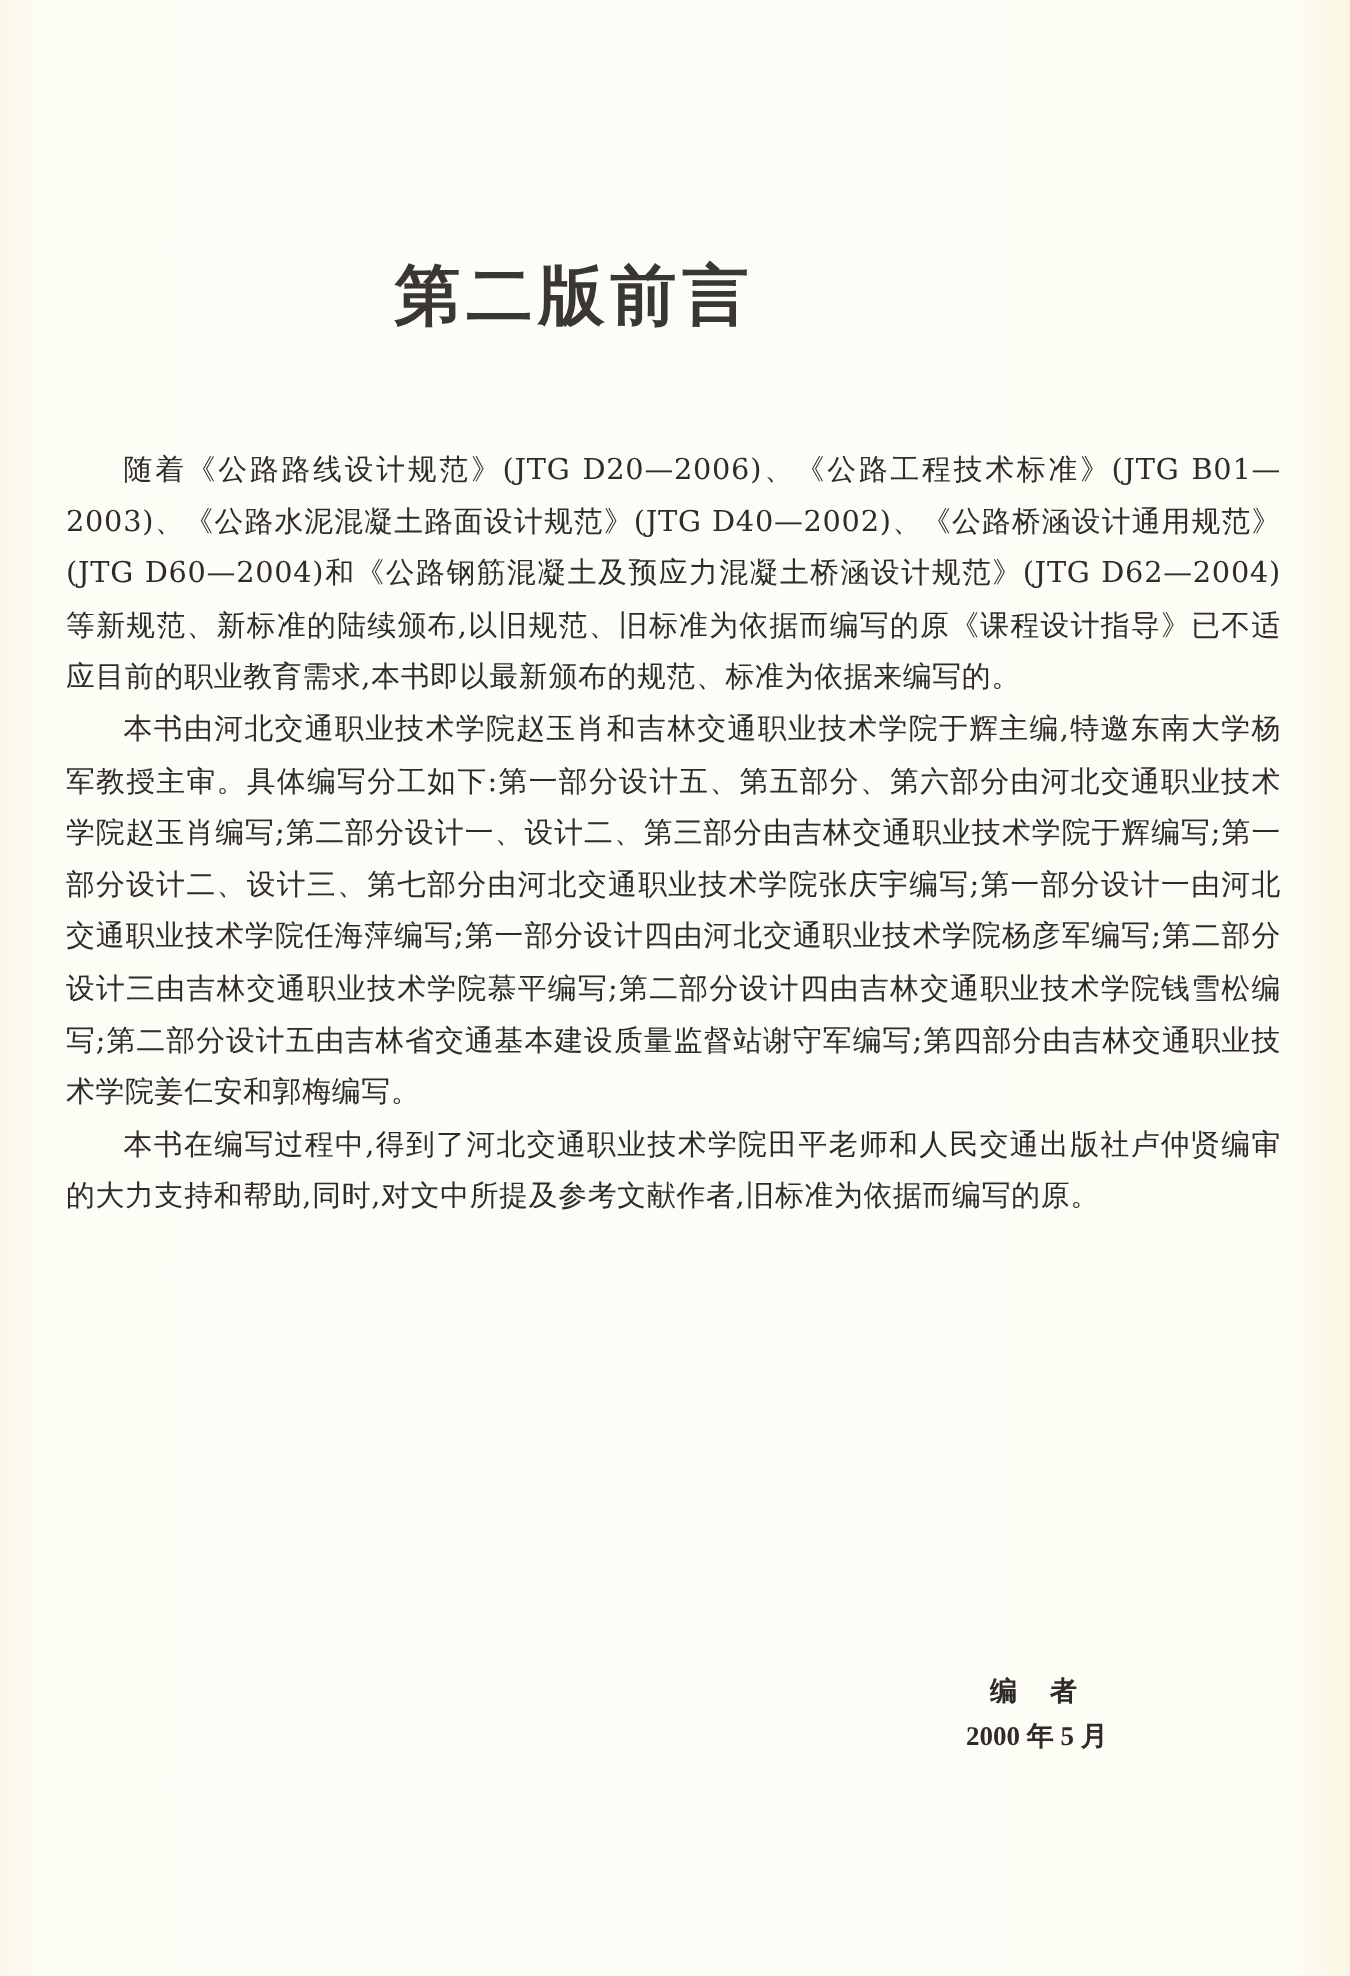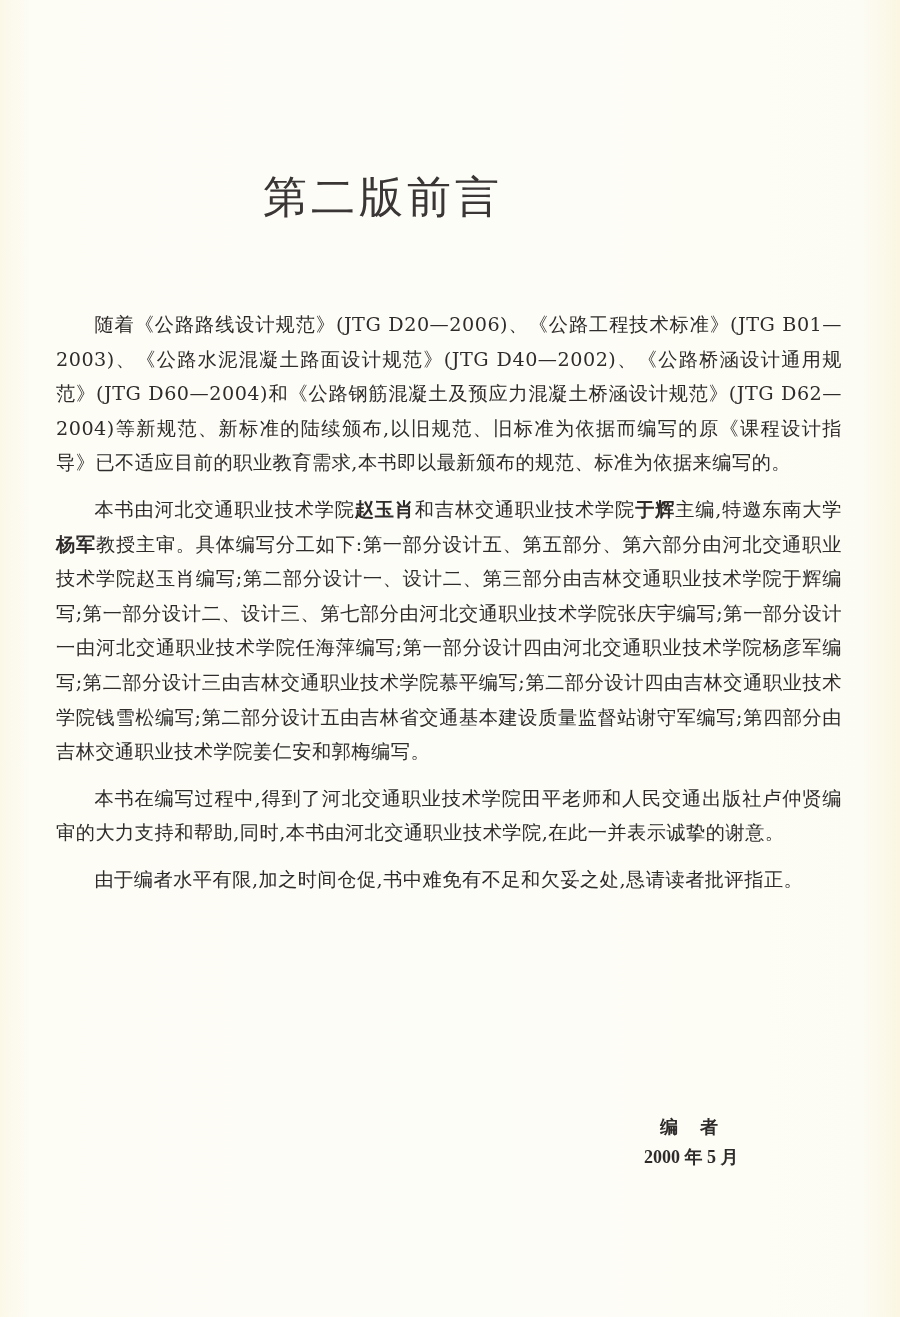--- a/index.html
+++ b/index.html
@@ -21,44 +21,44 @@
     width: 900px; height: 1317px;
     background: linear-gradient(90deg, #fbf8e8 0px, #fdfcf5 30px, #fdfdf8 450px, #fdfcf4 860px, #faf6e2 900px);
   }
   .title {
     position: absolute;
     top: 168px;
     left: 0;
     width: 766px;
     text-align: center;
     font-family: "DejaVu Sans", "Liberation Sans", sans-serif;
-    font-weight: normal;
+    font-weight: bold;
     font-size: 44px;
     letter-spacing: 4px;
     color: #3a3636;
     margin: 0;
   }
   .body-text {
     position: absolute;
     top: 296px;
     left: 44px;
     width: 810px;
   }
   .para {
-    margin: 12px;
+    margin: 0;
     font-size: 19.2px;
     line-height: 34.6px;
     text-indent: 2em;
     text-align: justify;
     text-align-last: left;
     letter-spacing: 0.5px;
     color: #2e2b2a;
   }
   .bold-name {
-    font-weight: bold;
+    font-weight: normal;
     font-family: "DejaVu Sans", "Liberation Sans", sans-serif;
   }
   .signature {
     position: absolute;
     top: 1112px;
     left: 648px;
     width: 120px;
     font-family: "Liberation Serif", "DejaVu Serif", serif;
     font-weight: bold;
     font-size: 18px;
@@ -87,26 +87,23 @@
 
     <p class="para">
       <span>随着《公路路线设计规范》(JTG D20—2006)、《公路工程技术标准》(JTG B01—2003)、《公路水泥混凝土路面设计规范》(JTG D40—2002)、《公路桥涵设计通用规范》(JTG D60—2004)和《公路钢筋混凝土及预应力混凝土桥涵设计规范》(JTG D62—2004)等新规范、新标准的陆续颁布,以旧规范、旧标准为依据而编写的原《课程设计指导》已不适应目前的职业教育需求,本书即以最新颁布的规范、标准为依据来编写的。</span>
     </p>
 
 
 
     <p class="para"><span>本书由河北交通职业技术学院</span><span class="bold-name">赵玉肖</span><span>和吉林交通职业技术学院</span><span class="bold-name">于辉</span><span>主编,特邀东南大学</span><span class="bold-name">杨军</span><span>教授主审。具体编写分工如下:第一部分设计五、第五部分、第六部分由河北交通职业技术学院赵玉肖编写;第二部分设计一、设计二、第三部分由吉林交通职业技术学院于辉编写;第一部分设计二、设计三、第七部分由河北交通职业技术学院张庆宇编写;第一部分设计一由河北交通职业技术学院任海萍编写;第一部分设计四由河北交通职业技术学院杨彦军编写;第二部分设计三由吉林交通职业技术学院慕平编写;第二部分设计四由吉林交通职业技术学院钱雪松编写;第二部分设计五由吉林省交通基本建设质量监督站谢守军编写;第四部分由吉林交通职业技术学院姜仁安和郭梅编写。</span></p>
 
     <p class="para">
-      <span>本书在编写过程中,得到了河北交通职业技术学院田平老师和人民交通出版社卢仲贤编审的大力支持和帮助,同时,本书由河北交通职业技术学院,在此一并表示诚挚的谢意。</span>
+      <span>本书在编写过程中,得到了河北交通职业技术学院田平老师和人民交通出版社卢仲贤编审的大力支持和帮助,同时,对文中所提及参考文献作者,旧标准为依据而编写的原。</span>
     </p>
 
-    <p class="para">
-      <span>由于编者水平有限,加之时间仓促,书中难免有不足和欠妥之处,恳请读者批评指正。</span>
-    </p>
 
   </div>
 
   <div class="signature">
     <span class="sig-author">编者</span>
     <span class="sig-date">2000 年 5 月</span>
   </div>
 
 </div>
 

